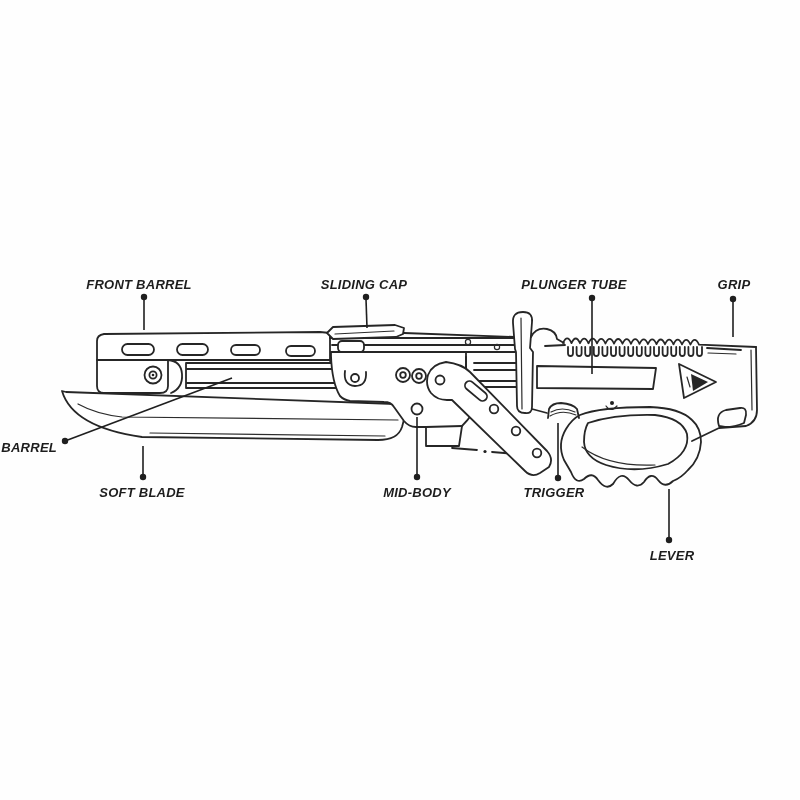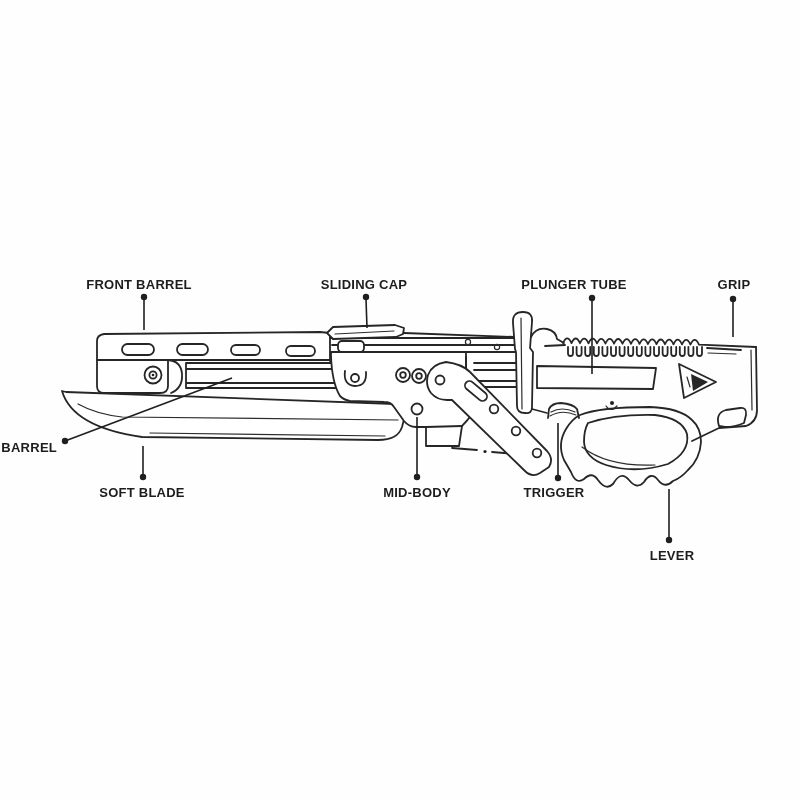--- a/index.html
+++ b/index.html
@@ -1,17 +1,17 @@
 <!DOCTYPE html>
 <html><head>
 <meta charset="utf-8">
 <style>
   html,body{margin:0;padding:0;background:#ffffff;}
   .stage{position:relative;width:800px;height:800px;background:#fefefe;overflow:hidden;
-         font-family:"Liberation Sans", sans-serif;}
+         font-family:"Liberation Sans", sans-serif;font-style:italic;}
   svg{position:absolute;left:0;top:0;}
   .ink{stroke:#262626;fill:none;stroke-width:1.8;stroke-linecap:round;stroke-linejoin:round;}
   .ink-thin{stroke:#2c2c2c;fill:none;stroke-width:1.2;stroke-linecap:round;}
   .ink-fill{stroke:#262626;fill:#ffffff;stroke-width:1.8;stroke-linejoin:round;}
   .leader{stroke:#1f1f1f;stroke-width:1.6;fill:none;}
   .dot{fill:#1f1f1f;stroke:none;}
   .part-label{font-weight:bold;font-size:13px;letter-spacing:.25px;fill:#1d1d1d;}
 </style>
 </head>
 <body>

